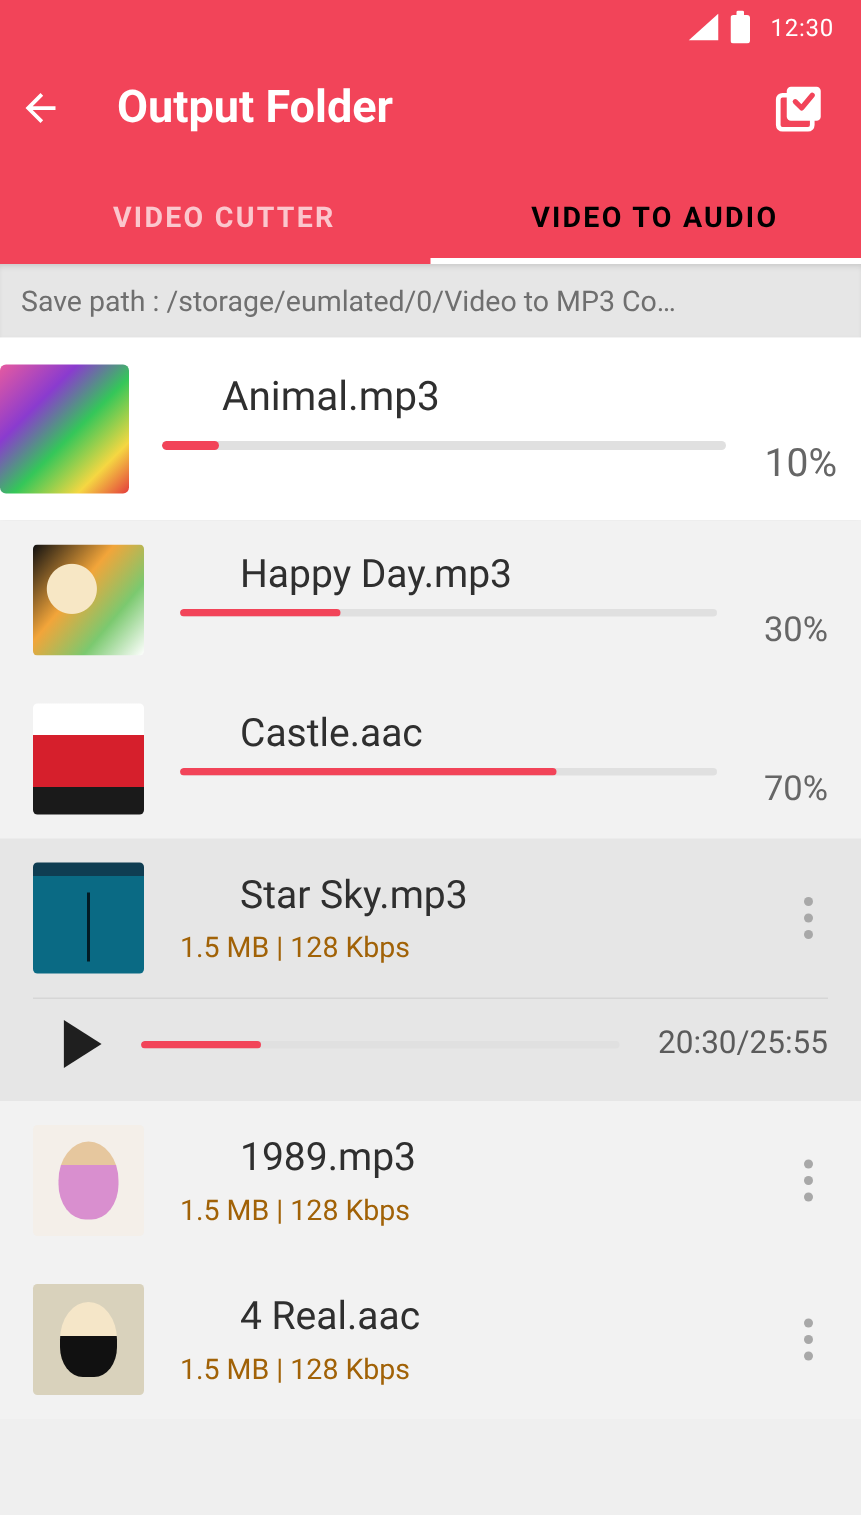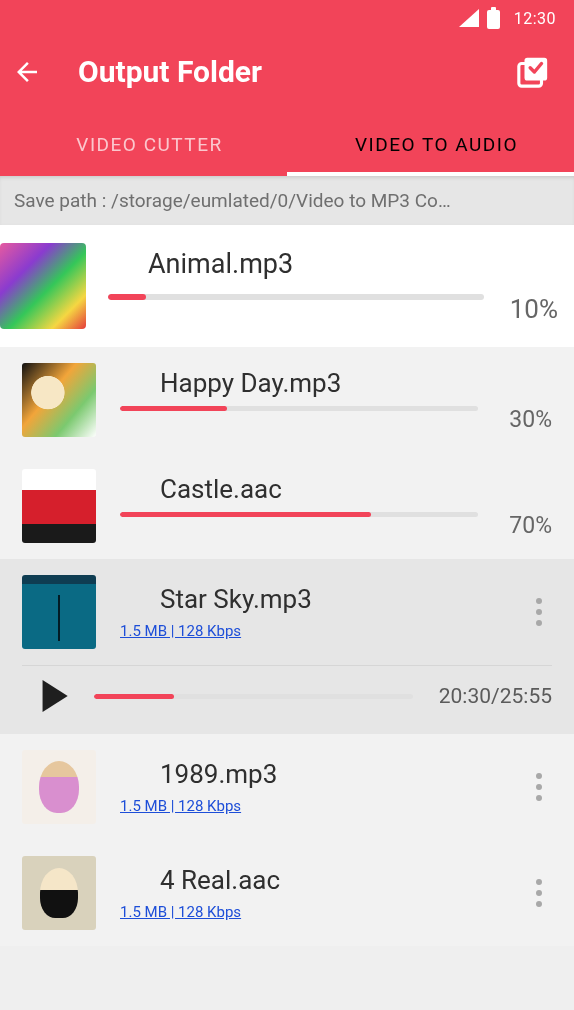--- a/index.html
+++ b/index.html
@@ -37,21 +37,21 @@
     flex: 1;
   }
   .tabs {
     display: flex;
   }
   .tab {
     flex: 1;
     text-align: center;
     padding: 18px 0 20px 12px;
     font-size: 19px;
-    font-weight: 400;
+    font-weight: 700;
     letter-spacing: 1.5px;
     color: rgba(255,255,255,0.7);
     position: relative;
   }
   .tab.active { color: #000000; }
   .tab.active::after {
     content: "";
     position: absolute;
     left: 0; right: 0; bottom: 0;
     height: 4px;
@@ -100,23 +100,22 @@
   }
   .featured .body { flex:1; min-width:0;}
   .name {
     font-size: 26px;
     color: #2f2f2f;
     margin-bottom: 8px;
     margin-left: 40px;
   }
   .featured .name { font-size: 27px; margin-bottom: 14px;}
   .sub {
-    font-size: 15px;
-    color: #1d4ed8;
-    text-decoration: underline;
+    font-size: 19px;
+    color: #a16207;
   }
   .prog-row {
     display: flex;
     gap: 18px;
   }
   .bar {
     flex: 1;
     height: 5px;
     border-radius: 3px;
     background: #e0e0e0;

